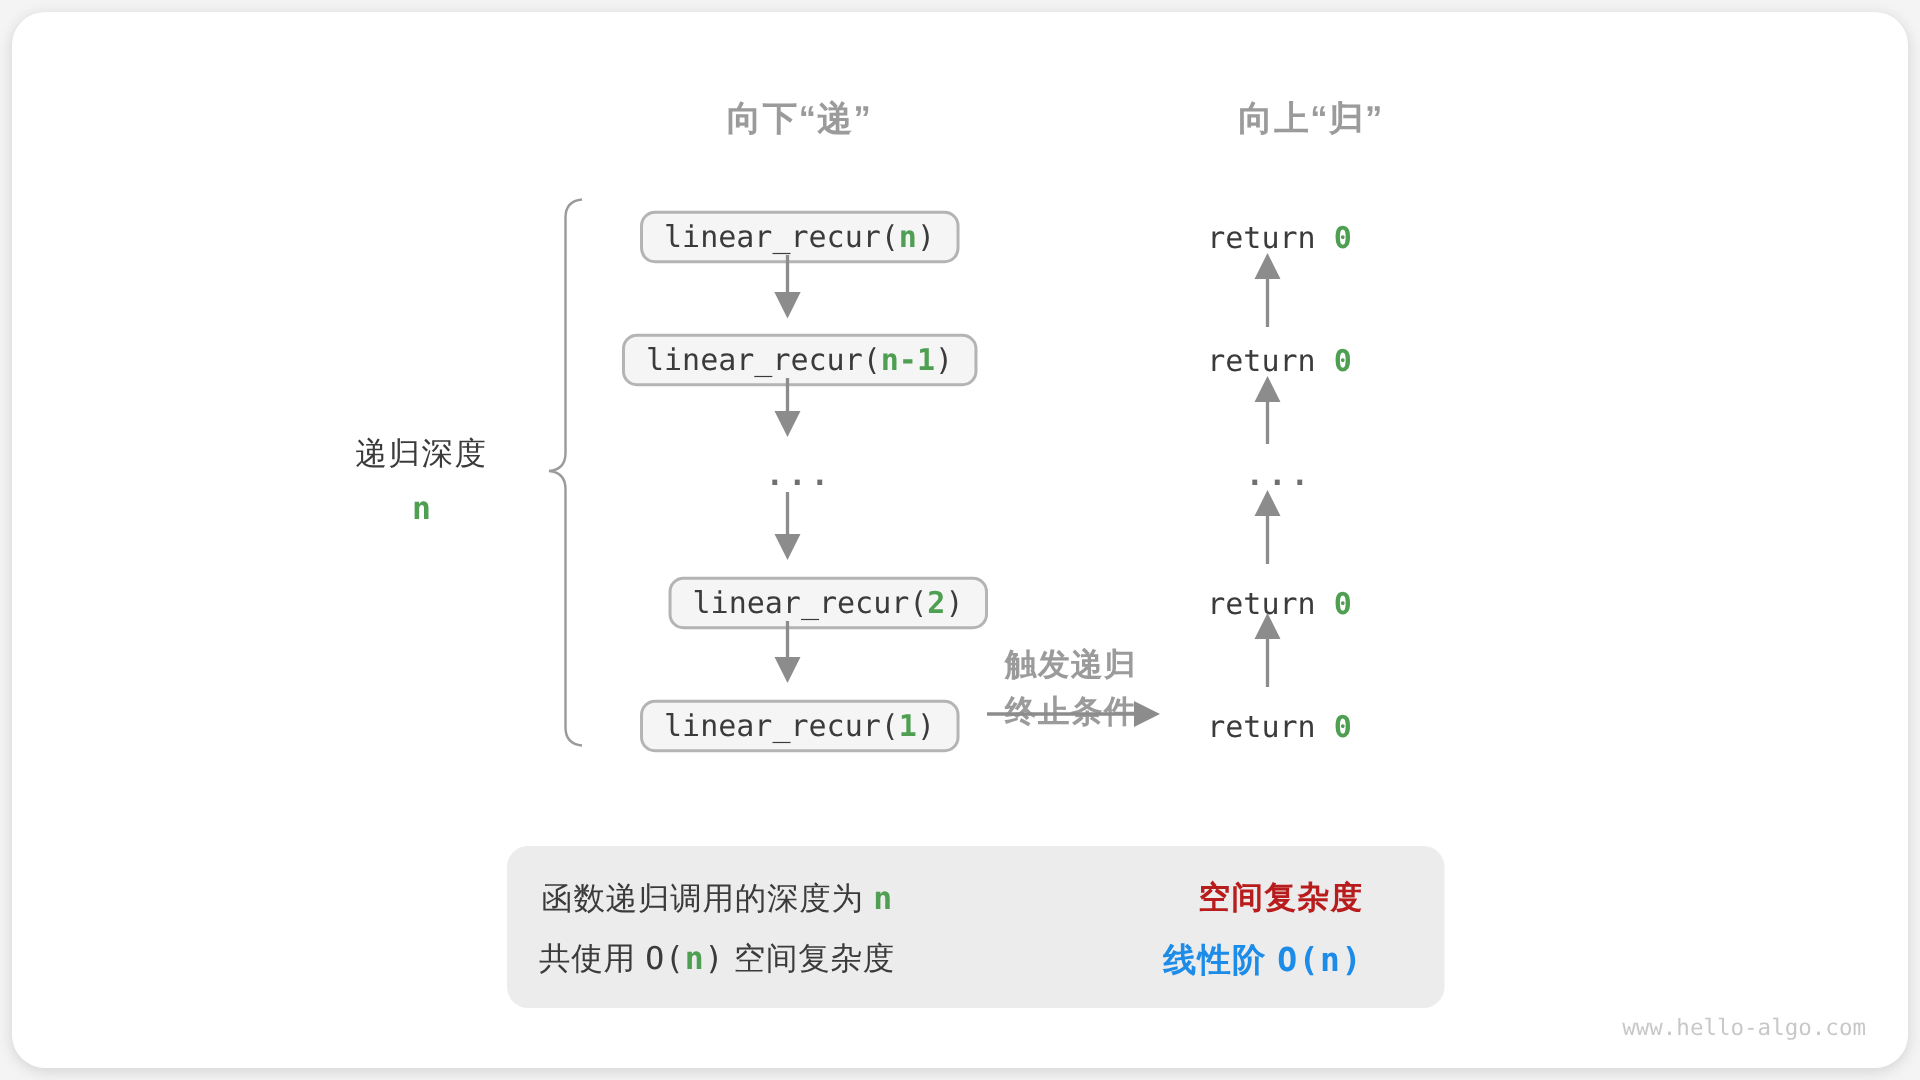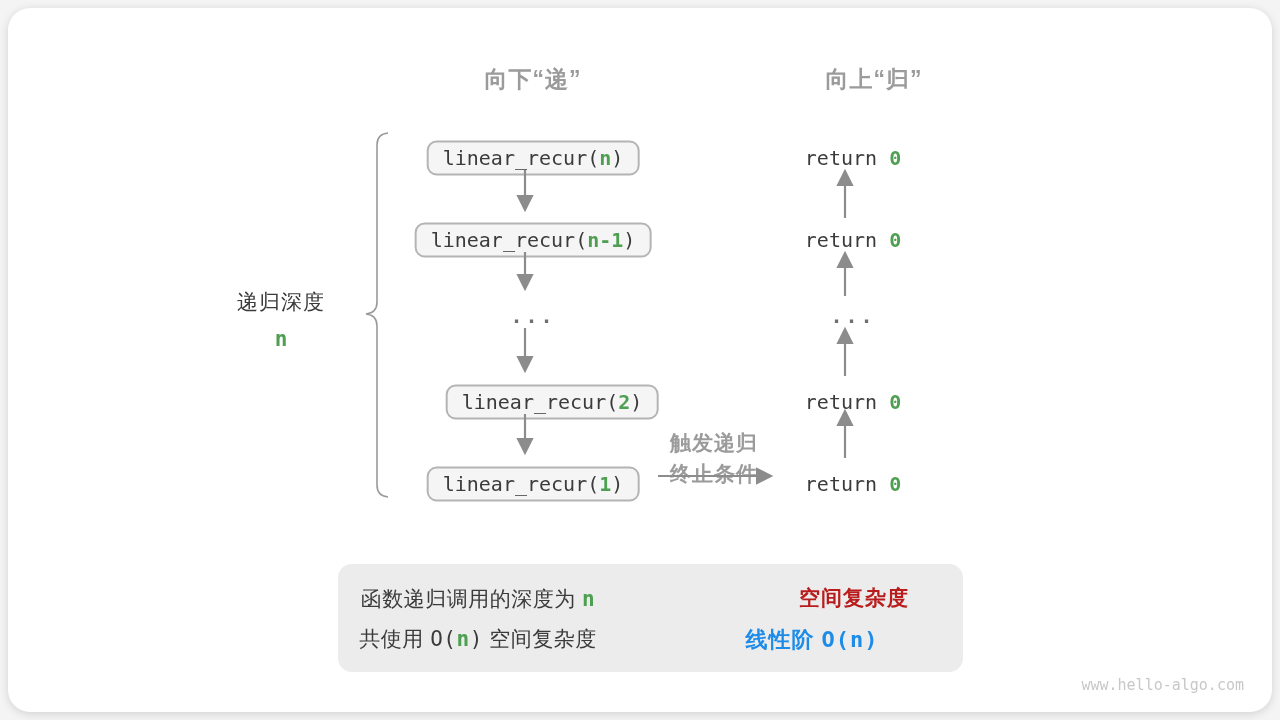--- a/index.html
+++ b/index.html
@@ -137,19 +137,19 @@
   </svg>
 
   <div class="summary-box"></div>
   <div class="abs sline" style="left:470px; top:591px;">
     <span>函数递归调用的深度为 </span><span class="hl">n</span>
   </div>
   <div class="abs sline" style="left:470px; top:631px;">
     <span>共使用 </span><span class="mono">O(</span><span class="hl">n</span><span class="mono">)</span><span> 空间复杂度</span>
   </div>
   <div class="abs s-title" style="left:846px; top:590px;">空间复杂度</div>
-  <div class="abs s-value" style="left:804px; top:632px;">
+  <div class="abs s-value" style="left:834px; top:632px;">
     <span>线性阶 </span><span class="mono">O(n)</span>
   </div>
 
   <div class="footer">www.hello-algo.com</div>
 
 </div>
 
 </body></html>

